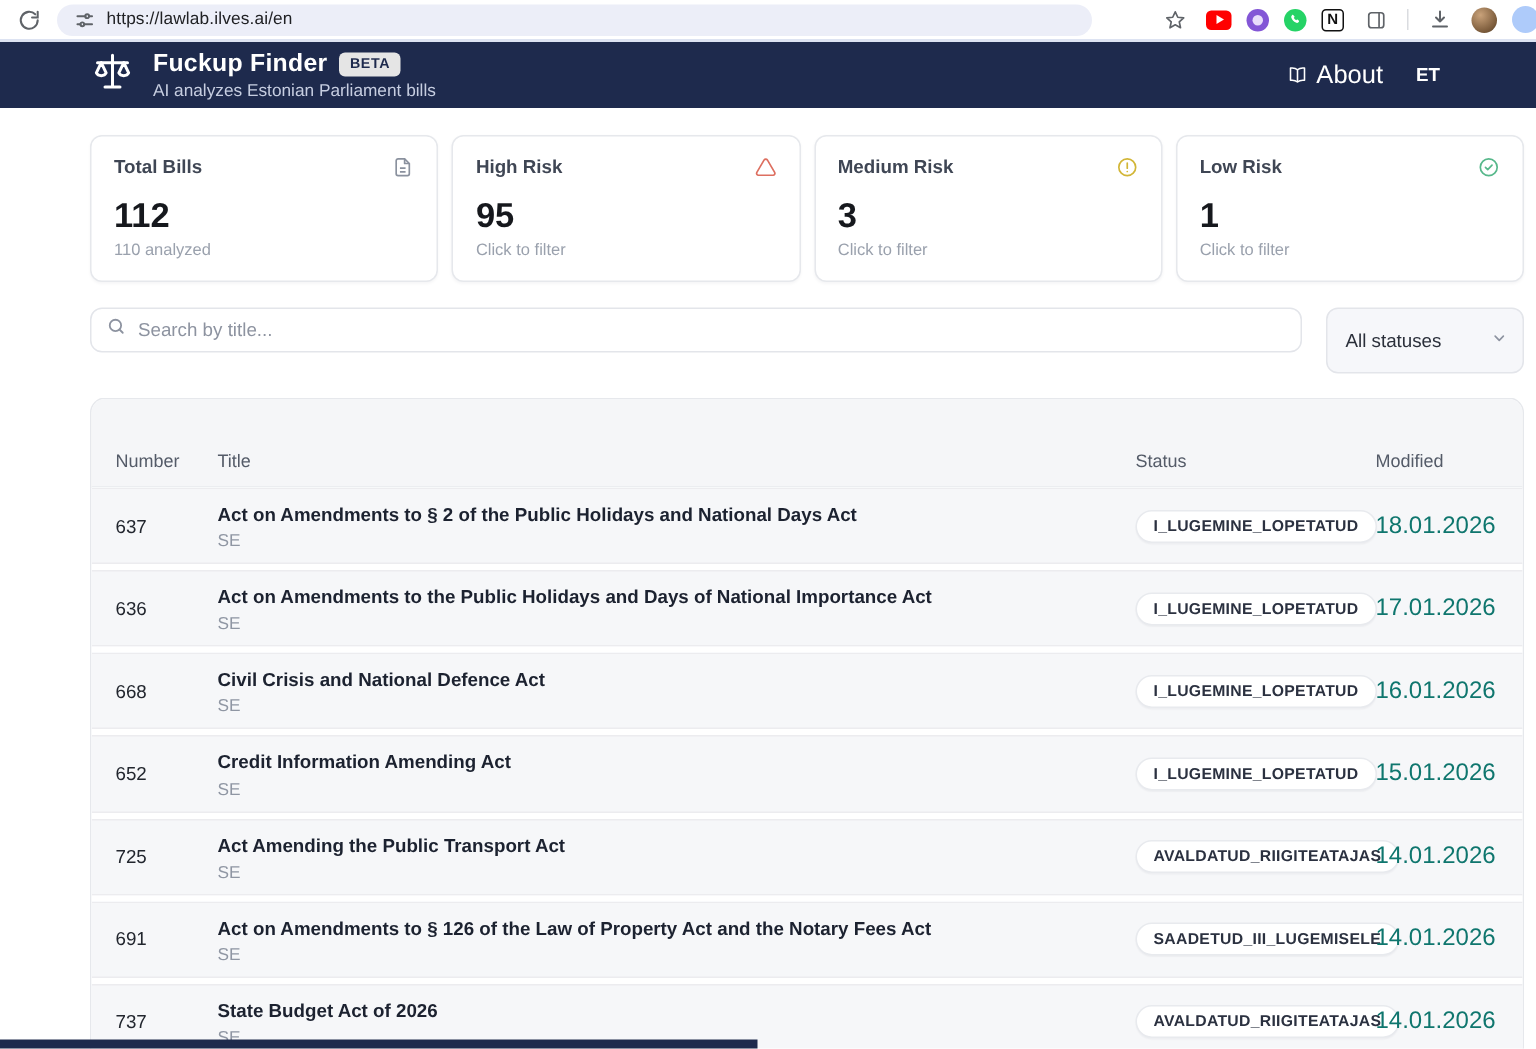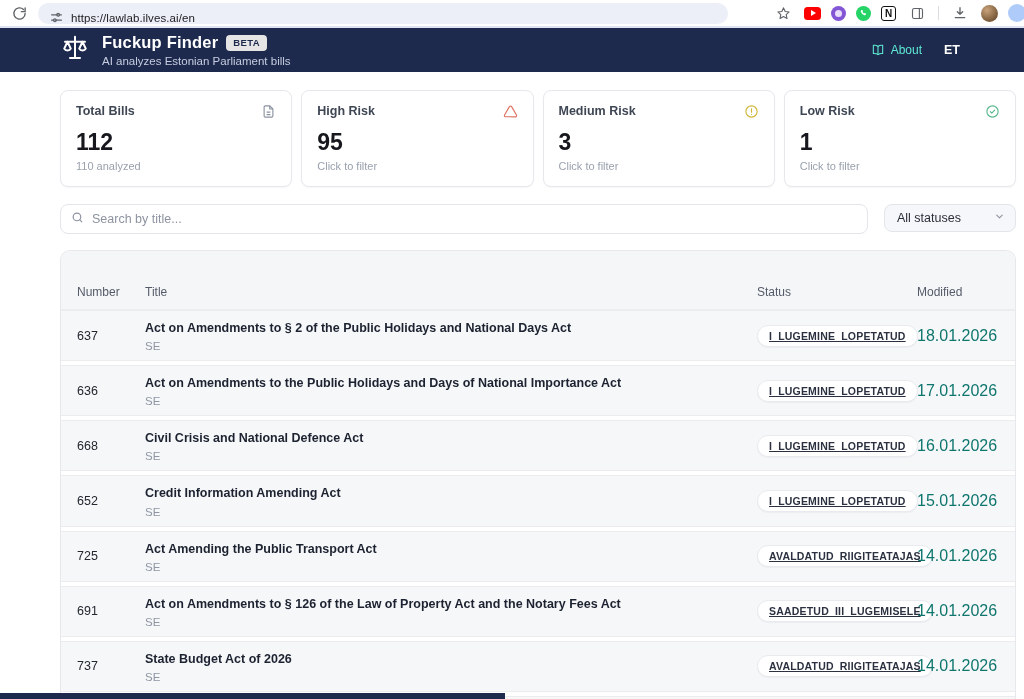--- a/index.html
+++ b/index.html
@@ -6,21 +6,21 @@
   html,body { width:1024px; height:699px; overflow:hidden; background:#fff;
     font-family:"Liberation Sans", sans-serif; }
 
   
   .chrome { height:28px; background:#ffffff; display:flex; align-items:center;
     padding:0 8px; gap:8px; border-bottom:2px solid #dde3f2; }
   .chrome svg { display:block; }
   .icon-btn { width:22px; height:22px; display:flex; align-items:center; justify-content:center;
     color:#5f6368; flex:0 0 auto; cursor:pointer; }
   .url-pill { flex:0 0 auto; width:690px; height:21px; background:#eceef8; border-radius:11px;
-    display:flex; align-items:flex-end; gap:8px; padding:0 12px; }
+    display:flex; align-items:center; gap:8px; padding:0 12px; }
   .url-text { font-size:11.5px; color:#202124; letter-spacing:.1px; }
   .ext-row { display:flex; align-items:center; gap:10px; margin-left:auto; }
   .yt { width:17px; height:13px; background:#ff0000; border-radius:3.5px; position:relative; }
   .yt::after { content:""; position:absolute; left:6.5px; top:3.5px; border-left:5px solid #fff;
     border-top:3px solid transparent; border-bottom:3px solid transparent; }
   .donut { width:15px; height:15px; border-radius:50%; background:#8356d6; position:relative; }
   .donut::after { content:""; position:absolute; inset:4px; background:#e8ddfb; border-radius:50%; }
   .wa { width:15px; height:15px; border-radius:50%; background:#25d366; color:#fff;
     display:flex; align-items:center; justify-content:center; font-size:9px; }
   .notion { width:15px; height:15px; border:1.2px solid #111; border-radius:3px; background:#fff;
@@ -36,21 +36,21 @@
   .app-header { height:44px; background:#1e2a4d; display:flex; align-items:center;
     padding:0 64px 0 60px; color:#fff; }
   .logo-wrap { display:flex; align-items:center; gap:12px; }
   .logo-icon { color:#fff; }
   .title-line { display:flex; align-items:center; gap:8px; }
   .app-title { font-size:16.5px; font-weight:700; letter-spacing:.2px; }
   .beta-badge { background:#e5e5e5; color:#1e2a4d; font-size:9.5px; font-weight:700;
     padding:2.5px 7px; border-radius:4px; letter-spacing:.4px; }
   .app-sub { font-size:11.5px; color:#c6cde0; margin-top:3px; }
   .header-right { margin-left:auto; display:flex; align-items:center; gap:22px; }
-  .about-link { display:flex; align-items:center; gap:6px; font-size:12px; color:#5eead4; cursor:pointer; }
+  .about-link { display:flex; align-items:center; gap:6px; font-size:17px; color:#ffffff; cursor:pointer; }
   .lang-btn { font-size:12.5px; font-weight:700; color:#ffffff; cursor:pointer; }
 
   
   .content { padding:18px 8px 0 60px; width:1024px; }
   .inner { width:956px; }
 
   .stats-row { display:flex; gap:9px; }
   .stat-card { flex:1 1 0; background:#fff; border:1px solid #e6e8ec; border-radius:8px;
     padding:13px 15px 14px; box-shadow:0 1px 2px rgba(16,24,40,.04); }
   .stat-top { display:flex; align-items:flex-start; justify-content:space-between; }
@@ -58,42 +58,42 @@
   .stat-value { font-size:23px; font-weight:700; color:#16181d; margin-top:8px; line-height:1; }
   .stat-sub { font-size:11px; color:#9aa1ad; margin-top:6px; }
   .ic-doc { color:#8a919e; } .ic-tri { color:#dd6f60; } .ic-med { color:#d2b637; } .ic-low { color:#57b88b; }
 
   .filter-row { display:flex; gap:16px; margin-top:17px; }
   .search-box { flex:1 1 auto; height:30px; border:1px solid #e3e5ea; border-radius:8px;
     display:flex; align-items:center; gap:8px; padding:0 10px; background:#fff; }
   .search-box input { border:none; outline:none; flex:1; font-size:12.5px;
     font-family:"Liberation Sans", sans-serif; color:#1f2430; background:transparent; }
   .search-box input::placeholder { color:#8d93a0; }
-  .status-select { flex:0 0 132px; height:28px; background:#f6f7fa; border:1px solid #e3e5ea;
+  .status-select { flex:0 0 132px; height:44px; background:#f6f7fa; border:1px solid #e3e5ea;
     border-radius:8px; display:flex; align-items:center; justify-content:space-between;
     padding:0 10px 0 12px; font-size:12.5px; color:#2a2f3a; cursor:pointer; }
   .status-select .chev { color:#8d93a0; }
 
   
   .table-wrap { margin-top:16px; border:1px solid #e6e8ec; border-bottom:none;
     border-radius:10px 10px 0 0; overflow:hidden; background:#fff; }
   .t-head { display:grid; grid-template-columns:68px 612px 160px 1fr;
     padding:10px 10px 10px 16px; background:#f5f6f8; border-bottom:1px solid #ebedf0; }
   .t-head span { font-size:12px; color:#545b68;margin-top:24px; }
   .t-body { background:#fff; }
   .t-row { display:grid; grid-template-columns:68px 612px 160px 1fr; align-items:center;
     padding:9px 10px 9px 16px; background:#f6f7f9; border-bottom:4px solid #ffffff;
     box-shadow:inset 0 -1px 0 #ececef, inset 0 1px 0 #ececef; min-height:52px; cursor:pointer; }
   .cell-num { font-size:12.5px; color:#22262e; }
   .cell-title { padding-right:24px; }
   .bill-title { font-size:12.5px; font-weight:700; color:#1c2230; line-height:1.45; }
   .bill-sub { font-size:11.5px; color:#8f96a3; margin-top:3px; }
   .status-badge { display:inline-block; background:#fff; border:1px solid #e8eaee;
     border-radius:999px; padding:4px 11px; font-size:10.5px; font-weight:700; color:#2b3140;
-    letter-spacing:.2px; box-shadow:0 1px 1px rgba(16,24,40,.04); white-space:nowrap;text-decoration:underline; }
+    letter-spacing:.2px; box-shadow:0 1px 1px rgba(16,24,40,.04); white-space:nowrap; }
   .cell-date { font-size:16px; color:#0f766e; }
 
   .bottom-bar { position:fixed; left:0; bottom:0; width:505px; height:6px; background:#1e2a4d; }
 </style>
 </head>
 <body>
 
 <div class="chrome">
   <span class="icon-btn">
     <svg width="15" height="15" viewBox="0 0 24 24" fill="none" stroke="currentColor" stroke-width="2.2" stroke-linecap="round">

